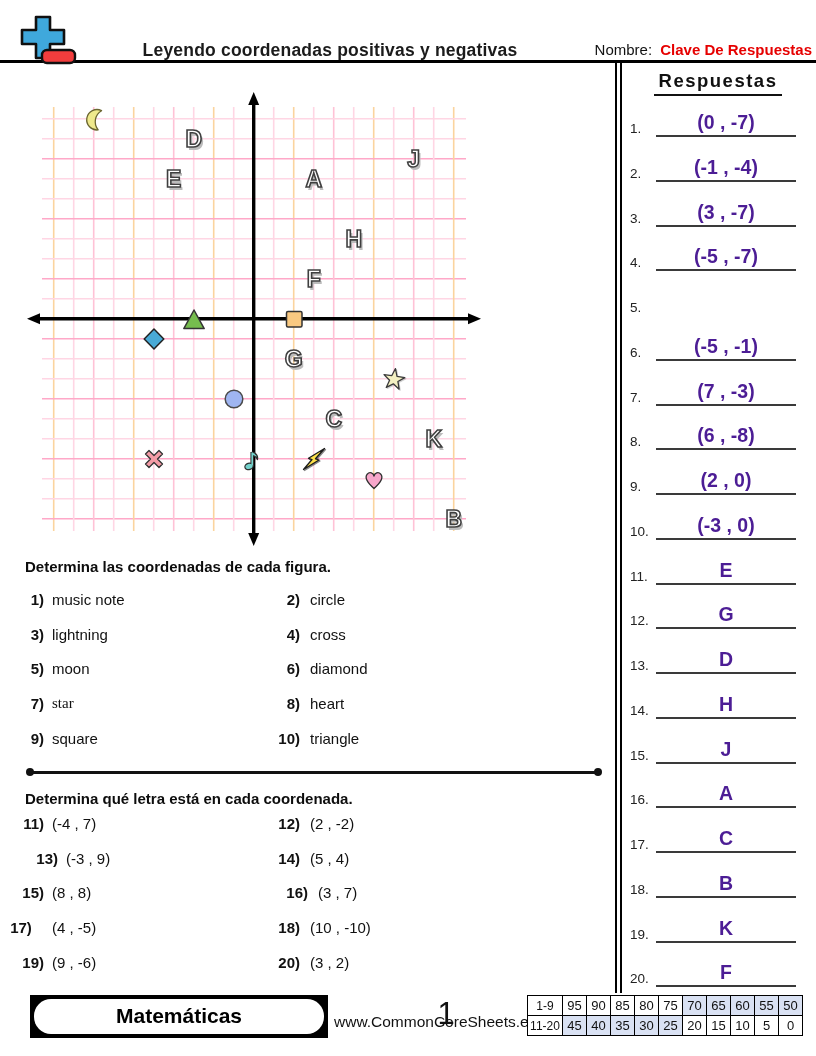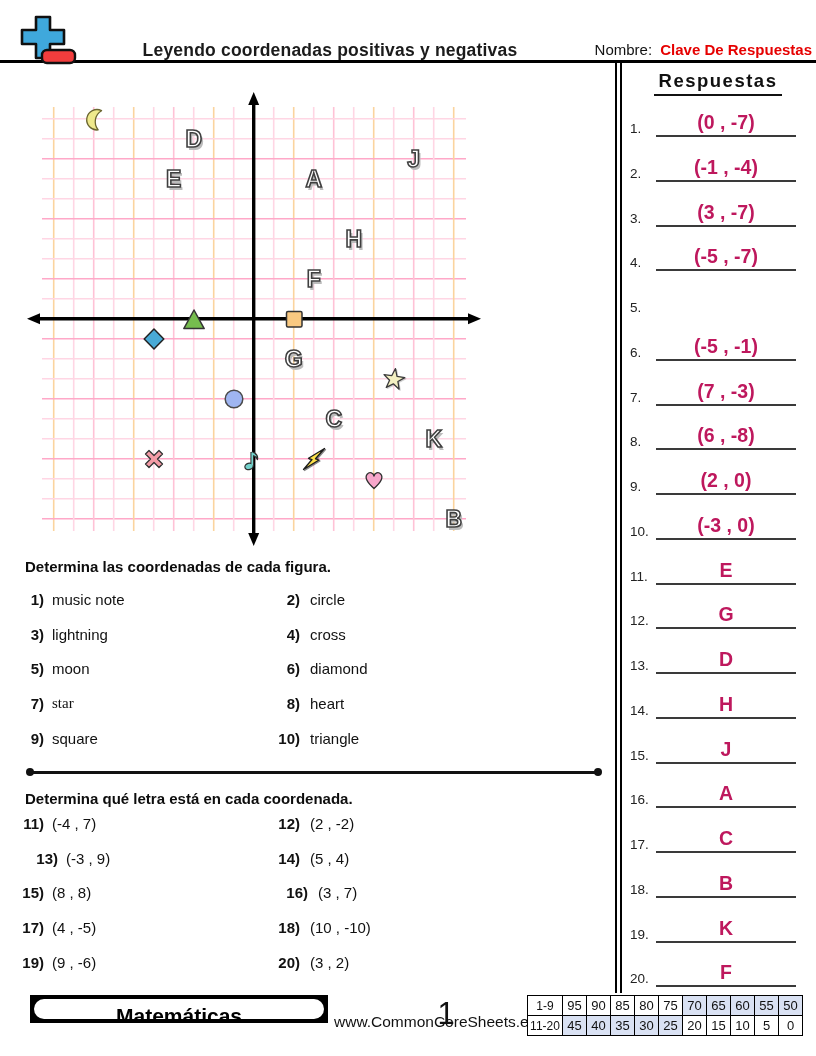--- a/index.html
+++ b/index.html
@@ -18,21 +18,21 @@
   
   .vdiv1 { position:absolute; left:615px; top:62px; width:2px; height:931px; background:#000; }
   .vdiv2 { position:absolute; left:620px; top:62px; width:2px; height:931px; background:#000; }
   .ans-heading-wrap { position:absolute; left:622px; top:70px; width:192px; text-align:center; }
   .ans-heading { display:inline-block; font-size:18.5px; font-weight:700; letter-spacing:1.5px;
                  border-bottom:2.5px solid #111; padding:0 5px 2px; }
   .ans-row { position:absolute; left:622px; width:192px; height:30px; }
   .ans-num { position:absolute; left:8px; bottom:1px; font-size:13.5px; color:#222; }
   .ans-line { position:absolute; left:34px; bottom:0; width:140px; border-bottom:2px solid #3a3a3a;
               text-align:center; }
-  .ans-val { display:inline-block; color:#be185d; font-weight:700; font-size:19.5px;
+  .ans-val { display:inline-block; color:#4c1d95; font-weight:700; font-size:19.5px;
              padding-bottom:1px; white-space:nowrap; }
 
   
   .grid-wrap { position:absolute; left:25px; top:90px; width:458px; height:458px; }
   .grid-wrap svg.paper { position:absolute; left:0; top:0; }
   .gletter { position:absolute; width:32px; height:32px; line-height:32px; text-align:center;
              font-size:23px; font-weight:700; color:#ffffff;
              -webkit-text-stroke:1.6px #3f3f3f;
              text-shadow:2px 2.5px 0 #bcbcbc; z-index:3; }
   .shape { position:absolute; width:26px; height:26px; z-index:3; }
@@ -45,21 +45,21 @@
   .q-item { position:absolute; height:20px; font-size:15px; }
   .q-num { position:absolute; text-align:right; font-weight:700; }
   .q-label { position:absolute; white-space:nowrap; }
   .sec-divider { position:absolute; left:26px; top:768px; width:576px; height:8px; }
   .sec-divider .bar { position:absolute; left:3px; right:3px; top:3px; height:2.5px; background:#111; }
   .sec-divider .dot { position:absolute; top:0; width:8px; height:8px; border-radius:50%; background:#111; }
   .sec-divider .dot.r { right:0; }
   .sec-divider .dot.l { left:0; }
 
   
-  .brand-bar { position:absolute; left:30px; top:995px; width:298px; height:28px; background:#000; }
+  .brand-bar { position:absolute; left:30px; top:995px; width:298px; height:43px; background:#000; }
   .brand-pill { position:absolute; left:4px; top:4px; right:4px; bottom:4px; background:#fff;
                 border-radius:17px; text-align:center; line-height:33px;
                 font-size:21px; font-weight:700; color:#000; }
   .website { position:absolute; left:334px; top:1013px; font-size:15.5px; color:#111; }
   .page-num { position:absolute; left:420px; top:996px; width:52px; text-align:center;
               font-size:31px; font-weight:500; }
   .score-table { position:absolute; left:528px; top:996px; }
   .score-row { display:flex; }
   .score-cell { width:25px; height:21px; border:1px solid #000; margin-left:-1px; margin-top:-1px;
                 font-size:13px; text-align:center; line-height:20px; background:#fff; }
@@ -355,21 +355,21 @@
       </div>
       <div class="q-item" style="top: 884.4px; left: 0px; width: 610px;">
         <span class="q-num" style="left: 14px; width: 30px;">15)</span>
         <span class="q-label" style="left: 52px;">(8 , 8)</span>
       </div>
       <div class="q-item" style="top: 884.4px; left: 8px; width: 610px;">
         <span class="q-num" style="left: 255px; width: 45px;">16)</span>
         <span class="q-label" style="left: 310px;">(3 , 7)</span>
       </div>
       <div class="q-item" style="top: 919.1px; left: 0px; width: 610px;">
-        <span class="q-num" style="left: 14px; width: 30px;">17)</span>
+        <span class="q-num" style="left: 6px; width: 30px; text-align: center;">17)</span>
         <span class="q-label" style="left: 52px;">(4 , -5)</span>
       </div>
       <div class="q-item" style="top: 919.1px; left: 0px; width: 610px;">
         <span class="q-num" style="left: 255px; width: 45px;">18)</span>
         <span class="q-label" style="left: 310px;">(10 , -10)</span>
       </div>
       <div class="q-item" style="top: 953.8px; left: 0px; width: 610px;">
         <span class="q-num" style="left: 14px; width: 30px;">19)</span>
         <span class="q-label" style="left: 52px;">(9 , -6)</span>
       </div>

